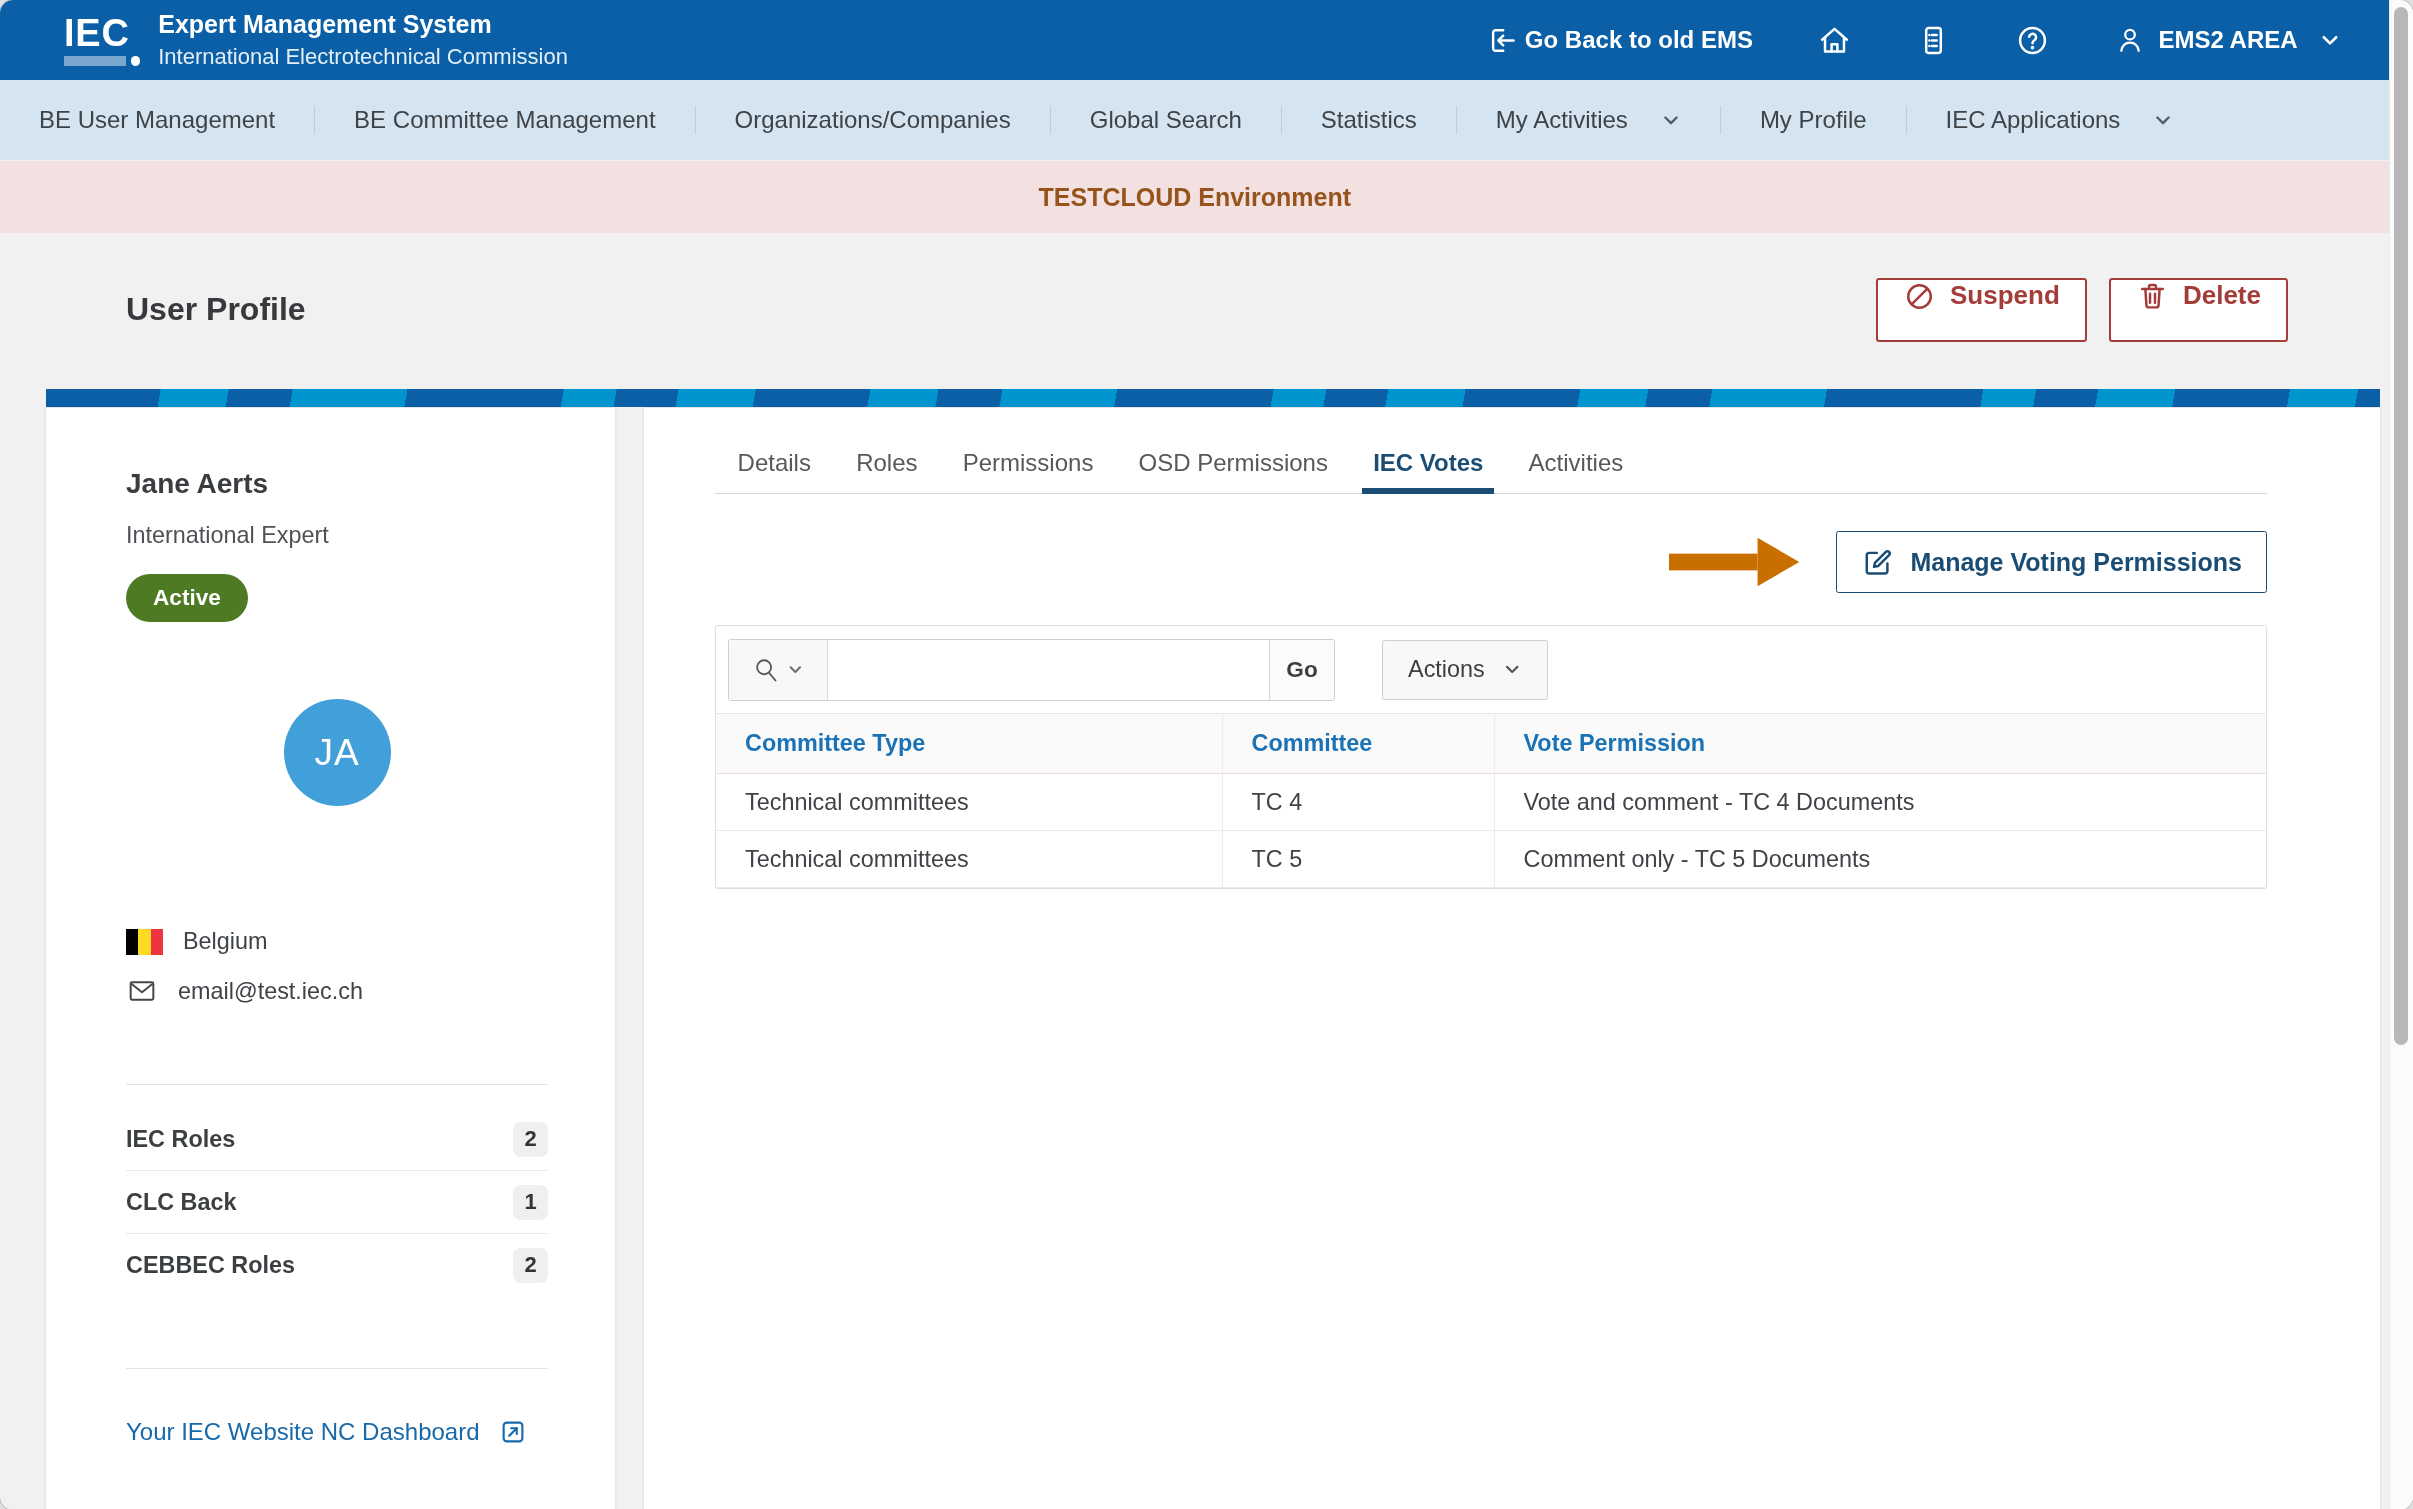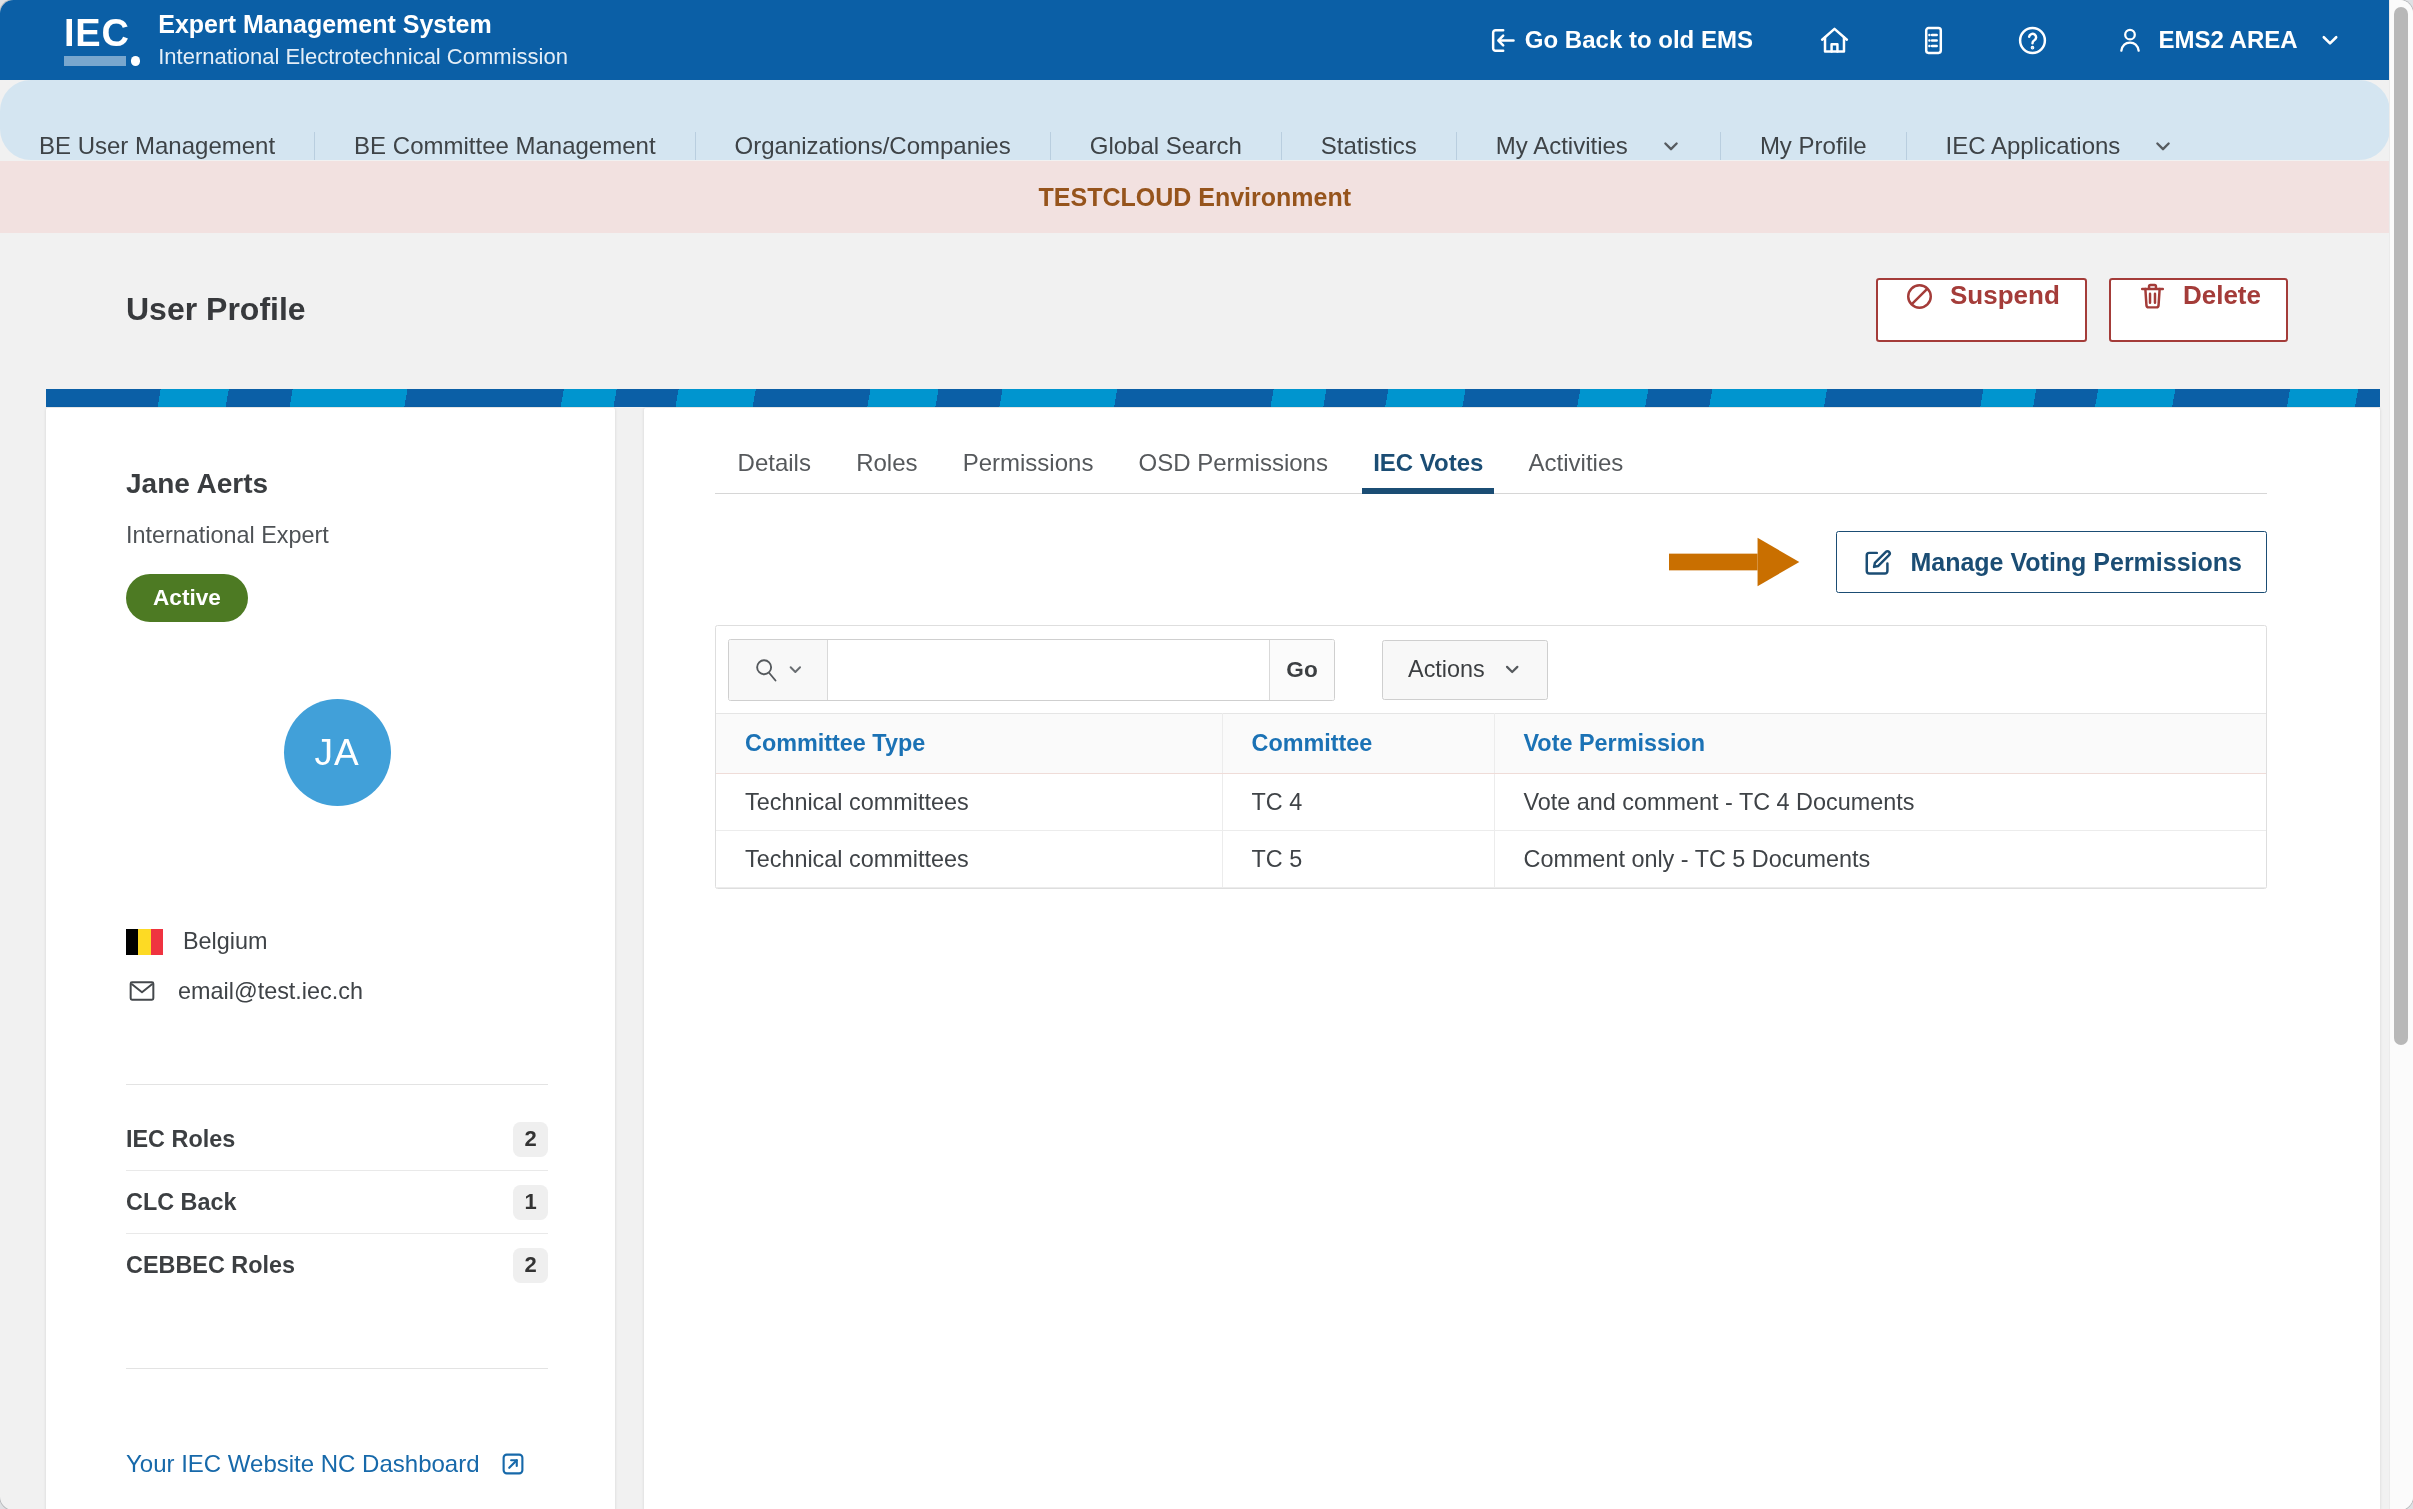--- a/index.html
+++ b/index.html
@@ -23,21 +23,21 @@
   .topbar-right{display:flex;align-items:center;gap:64px;color:#fff;}
   .back-link{display:flex;gap:6px;align-items:center;font-size:24px;font-weight:bold;color:#fff;cursor:pointer;white-space:nowrap;}
   .back-link svg{width:33px;height:33px;}
   .top-icon{width:35px;height:35px;cursor:pointer;}
   .top-icon svg{width:100%;height:100%;}
   .account{display:flex;align-items:center;gap:12.6px;font-size:24px;font-weight:bold;cursor:pointer;white-space:nowrap;}
   .account .person{width:32px;height:32px;}
   .account .chev{width:22px;height:22px;margin-left:8.4px;}
 
   
-  .mainnav{position:absolute;top:80px;left:0;right:23.4px;height:80px;background:var(--nav-bg,#d4e5f1);display:flex;align-items:flex-end;border-radius:31px;}
+  .mainnav{position:absolute;top:80px;left:0;right:23.4px;height:80px;background:var(--nav-bg,#d4e5f1);display:flex;align-items:center;}
   .nav-item{display:flex;align-items:center;justify-content:center;gap:33px;padding:0 39px;font-size:24px;color:#3e4347;cursor:pointer;white-space:nowrap;}
   .nav-item + .nav-item{border-left:0.8px solid #b9cedf;}
   .nav-item .chev{width:20px;height:20px;color:#565b60;}
   .nav-filler{flex:1;border-left:0.8px solid #b9cedf;}
 
   
   .env-banner{position:absolute;top:161px;left:0;right:23.4px;height:72px;background:var(--banner-bg,#f2e1e0);
               display:flex;align-items:center;justify-content:center;font-size:25px;font-weight:bold;color:var(--banner-text,#96541c);}
 
   
@@ -74,21 +74,21 @@
   .flag .b1{background:#000;} .flag .b2{background:#fdda24;} .flag .b3{background:#ef3340;}
   .mail-icon{width:32px;height:32px;color:#44484c;}
   .sep{border:0;border-top:0.8px solid #e3e3e3;margin:77px 0 0;}
   .roles-list{margin-top:23.4px;}
   .role-row{display:flex;align-items:center;justify-content:space-between;height:62px;cursor:pointer;}
   .role-row:not(:last-child){border-bottom:0.8px solid #e9e9e9;}
   .role-label{font-size:23.4px;font-weight:bold;color:#3c3f42;}
   .role-count{min-width:35px;height:35px;display:flex;align-items:center;justify-content:center;
               background:#efefef;border-radius:7.5px;font-size:22px;font-weight:bold;color:#333;box-sizing:border-box;padding:0 6.7px;}
   .sep2{margin-top:72px;}
-  .dash-link{margin-top:80px;display:flex;align-items:center;gap:18.4px;color:var(--link-blue,#1769aa);font-size:24px;cursor:pointer;}
+  .dash-link{margin-top:48px;display:flex;align-items:center;gap:18.4px;color:var(--link-blue,#1769aa);font-size:24px;cursor:pointer;}
   .dash-link svg{width:30px;height:30px;}
 
   
   .content{position:absolute;top:408px;left:644px;width:1736px;bottom:0;background:#fff;border-radius:1.7px;
            box-shadow:0 0.8px 3.3px rgba(0,0,0,.12);padding:0 113px 0 71px;box-sizing:border-box;}
   .tabs{display:flex;margin-top:25px;border-bottom:0.8px solid #d6d6d6;}
   .tab{position:relative;padding:0 22.6px;height:60px;line-height:60px;font-size:24px;color:#56595c;cursor:pointer;white-space:nowrap;}
   .tab.active{color:var(--navy,#1b4d74);font-weight:bold;}
   .tab.active::after{content:"";position:absolute;left:11.7px;right:11.7px;bottom:-0.8px;height:5.9px;background:var(--navy,#1b4d74);}
   .manage-row{margin-top:37px;display:flex;justify-content:flex-end;align-items:center;gap:35px;height:62px;}

